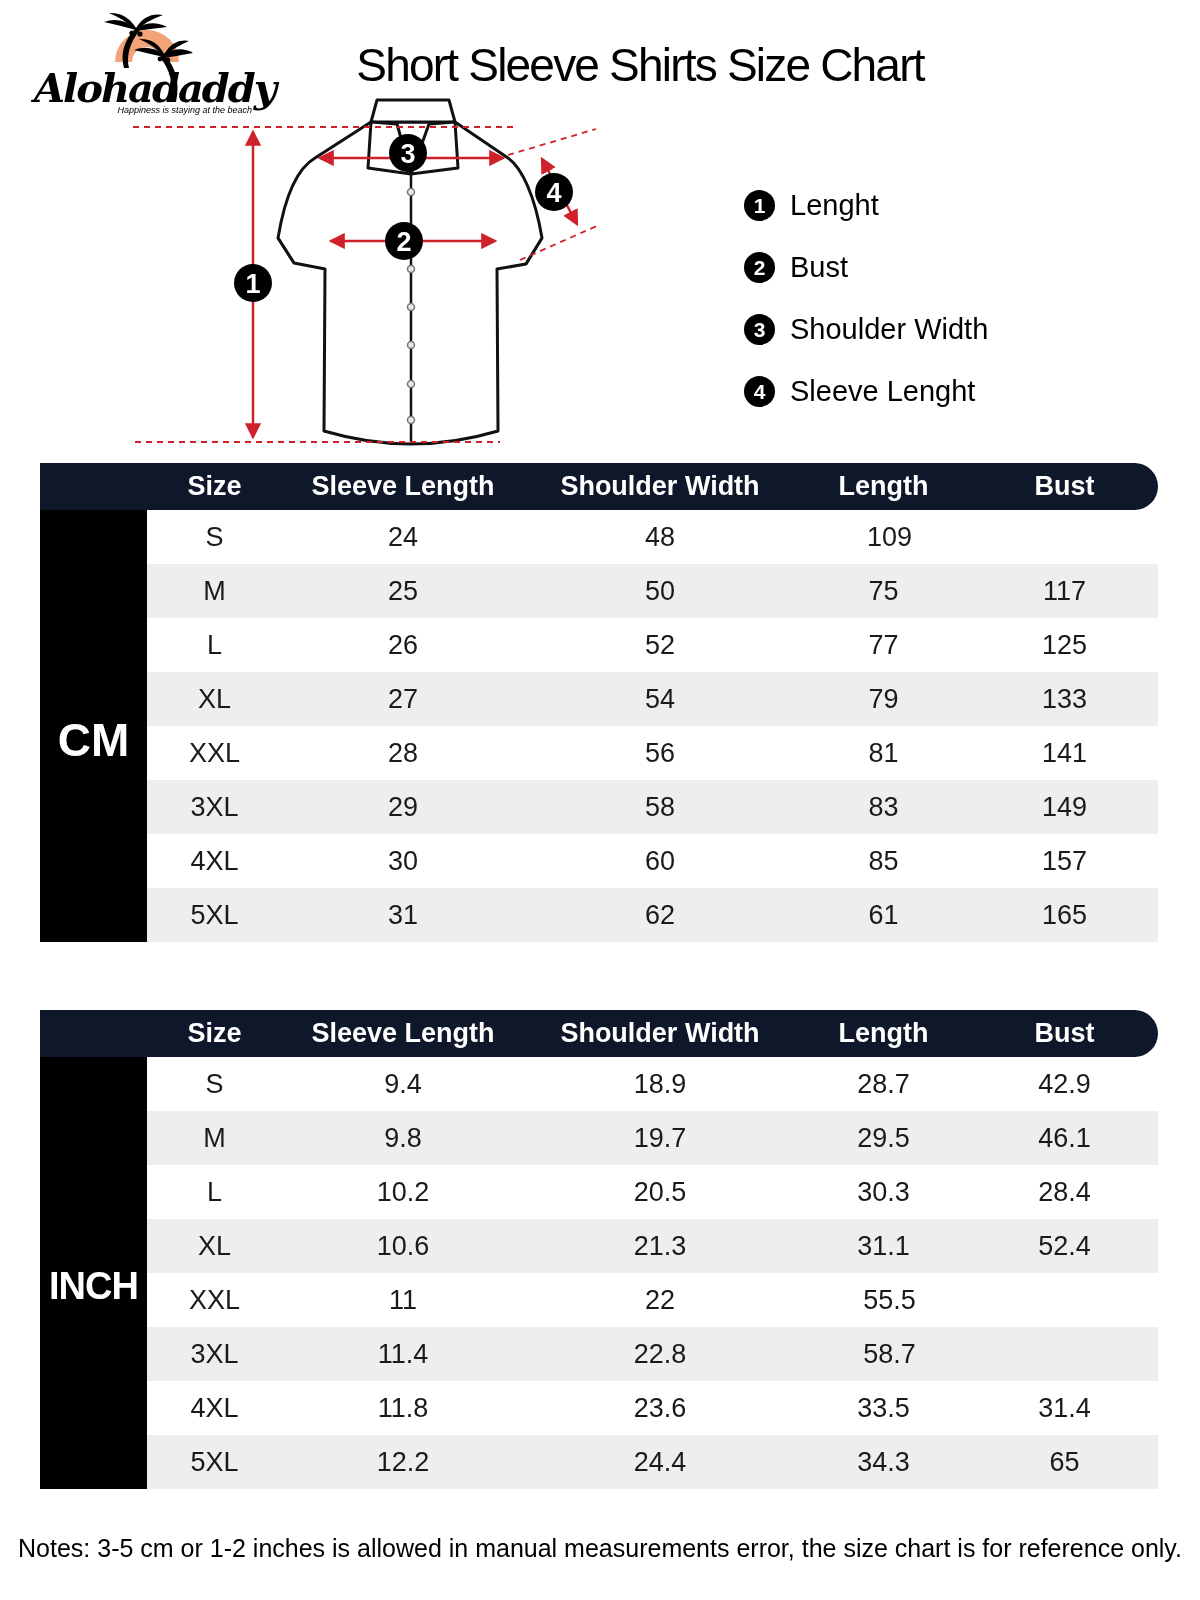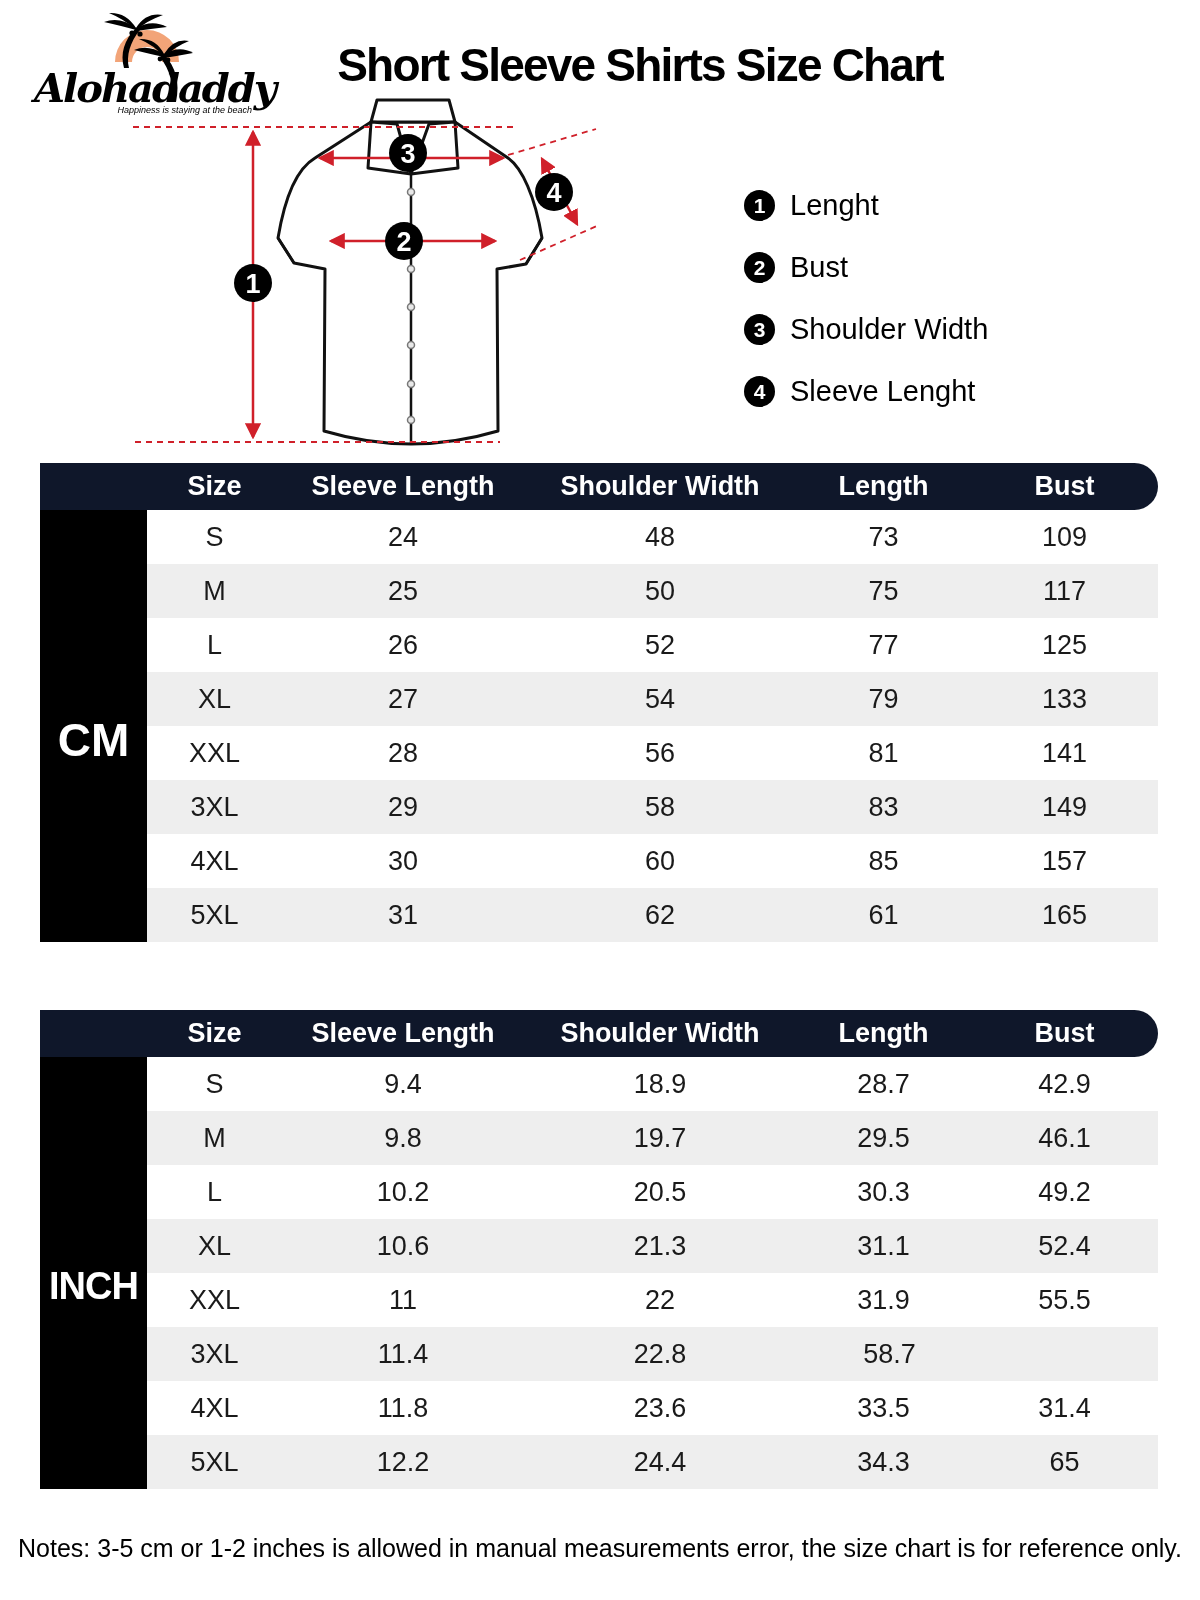--- a/index.html
+++ b/index.html
@@ -8,21 +8,21 @@
     font-family:"Liberation Sans",sans-serif;position:relative;overflow:hidden;color:#000;
   }
   .page{position:absolute;inset:0;}
 
   
   .logo{position:absolute;left:24px;top:12px;}
 
   
   .title{
     position:absolute;left:250px;top:38px;width:780px;text-align:center;
-    font-size:46px;font-weight:700;letter-spacing:-1.8px;white-space:nowrap;
+    font-size:46px;font-weight:400;letter-spacing:-1.8px;white-space:nowrap;
   }
 
   
   .diagram{position:absolute;left:118px;top:88px;}
 
   
   .legend{position:absolute;left:744px;top:190px;display:flex;flex-direction:column;gap:31px;}
   .legend-item{display:flex;align-items:center;gap:15px;height:31px;}
   .badge{
     width:31px;height:31px;border-radius:50%;background:#000;color:#fff;
@@ -177,21 +177,20 @@
       <div class="hc c2">Shoulder Width</div>
       <div class="hc c3">Length</div>
       <div class="hc c4">Bust</div>
     </div>
     <div class="t-side">CM</div>
     <div class="t-body">
         <div class="t-row">
           <div class="t-cell c0">S</div>
           <div class="t-cell c1">24</div>
           <div class="t-cell c2">48</div>
-          <div class="t-cell c3">73</div>
           <div class="t-cell c4">109</div>
         </div>
         <div class="t-row">
           <div class="t-cell c0">M</div>
           <div class="t-cell c1">25</div>
           <div class="t-cell c2">50</div>
           <div class="t-cell c3">75</div>
           <div class="t-cell c4">117</div>
         </div>
         <div class="t-row">
@@ -262,34 +261,33 @@
           <div class="t-cell c1">9.8</div>
           <div class="t-cell c2">19.7</div>
           <div class="t-cell c3">29.5</div>
           <div class="t-cell c4">46.1</div>
         </div>
         <div class="t-row">
           <div class="t-cell c0">L</div>
           <div class="t-cell c1">10.2</div>
           <div class="t-cell c2">20.5</div>
           <div class="t-cell c3">30.3</div>
-          <div class="t-cell c4">49.2</div>
+          <div class="t-cell c4">28.4</div>
         </div>
         <div class="t-row">
           <div class="t-cell c0">XL</div>
           <div class="t-cell c1">10.6</div>
           <div class="t-cell c2">21.3</div>
           <div class="t-cell c3">31.1</div>
           <div class="t-cell c4">52.4</div>
         </div>
         <div class="t-row">
           <div class="t-cell c0">XXL</div>
           <div class="t-cell c1">11</div>
           <div class="t-cell c2">22</div>
-          <div class="t-cell c3">31.9</div>
           <div class="t-cell c4">55.5</div>
         </div>
         <div class="t-row">
           <div class="t-cell c0">3XL</div>
           <div class="t-cell c1">11.4</div>
           <div class="t-cell c2">22.8</div>
           <div class="t-cell c4">58.7</div>
         </div>
         <div class="t-row">
           <div class="t-cell c0">4XL</div>

